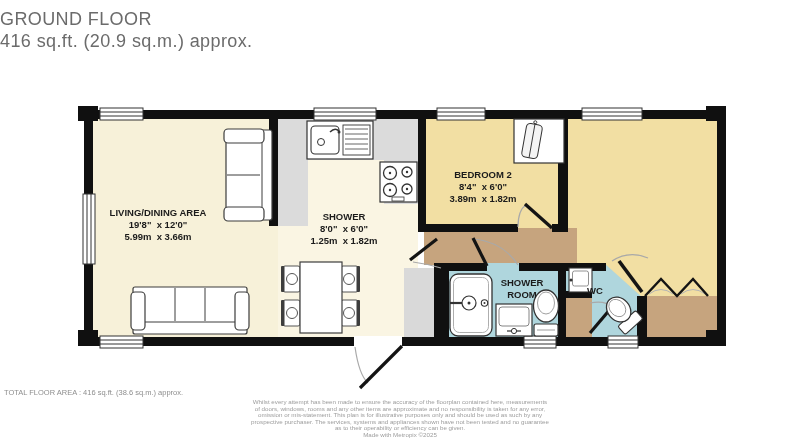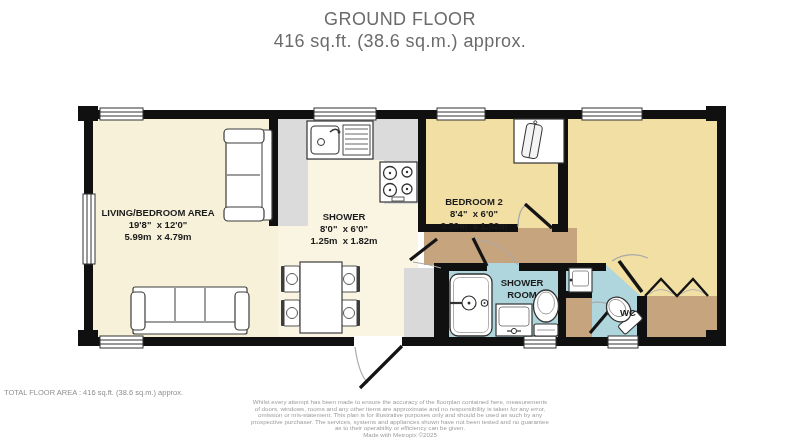--- a/index.html
+++ b/index.html
@@ -1,37 +1,37 @@
 <!DOCTYPE html>
 <html><head>
 <meta charset="utf-8">
 <style>
   html,body{margin:0;padding:0;background:#ffffff;}
   .page{position:relative;width:800px;height:440px;background:#fff;overflow:hidden;
         font-family:"Liberation Sans", sans-serif;}
   .plan-svg{position:absolute;left:0;top:0;}
-  .title{position:absolute;left:0;top:8px;width:800px;text-align:center;
+  .title{position:absolute;left:0;top:8px;width:800px;
          color:#6b6b6b;font-size:18px;line-height:22px;letter-spacing:.4px;}
   .room-label{position:absolute;text-align:center;color:#1b1b1b;
               font-weight:bold;font-size:9.5px;line-height:12px;pointer-events:none;z-index:5;}
   .room-label div{white-space:pre;}
   .room-label.wrap{white-space:normal;}
   .footer-total{position:absolute;left:4px;top:388px;width:800px;text-align:left;
                 color:#8e8e8e;font-size:7.5px;}
   .footer-disclaimer{position:absolute;left:0;top:399px;width:800px;text-align:center;
                      color:#9c9c9c;font-size:6.2px;line-height:6.6px;}
 </style>
 </head>
 <body>
 
 <div class="page">
 
   <div class="title">
     <div>GROUND FLOOR</div>
-    <div>416 sq.ft. (38.6 sq.m.) approx.</div>
+    <div>416 sq.ft. (20.9 sq.m.) approx.</div>
   </div>
 
   <svg class="plan-svg" width="800" height="440" viewBox="0 0 800 440">
 
     <g>
       <rect x="88" y="113" width="330" height="229" fill="#F7F1D9"></rect>
       <rect x="278" y="113" width="140" height="229" fill="#FAF5E3"></rect>
       <rect x="278" y="113" width="140" height="47" fill="#DBDBDB"></rect>
       <rect x="278" y="113" width="30" height="113" fill="#DBDBDB"></rect>
       <rect x="384" y="113" width="34" height="91" fill="#DBDBDB"></rect>
@@ -248,38 +248,38 @@
       </g>
       <g stroke="#333333" transform="rotate(-42 620 311)">
         <rect x="608" y="321" width="24" height="11" rx="2" stroke-width="1.1"></rect>
         <ellipse cx="620" cy="309" rx="11" ry="13.5" stroke-width="1.3"></ellipse>
         <ellipse cx="620" cy="307" rx="7.5" ry="9.5" fill="none" stroke="#888888" stroke-width="0.8"></ellipse>
       </g>
     </g>
   </svg>
 
   <div class="room-label" style="left:58px;top:207px;width:200px;">
-    <div>LIVING/BEDROOM AREA</div>
+    <div>LIVING/DINING AREA</div>
     <div>19'8"  x 12'0"</div>
-    <div>5.99m  x 4.79m</div>
+    <div>5.99m  x 3.66m</div>
   </div>
   <div class="room-label" style="left:244px;top:211px;width:200px;">
     <div>SHOWER</div>
     <div>8'0"  x 6'0"</div>
     <div>1.25m  x 1.82m</div>
   </div>
-  <div class="room-label" style="left:374px;top:169px;width:200px;margin-top:27px;">
+  <div class="room-label" style="left:383px;top:169px;width:200px;">
     <div>BEDROOM 2</div>
     <div>8'4"  x 6'0"</div>
     <div>3.89m  x 1.82m</div>
   </div>
   <div class="room-label wrap" style="left:490px;top:277px;width:64px;">
     <span>SHOWER ROOM</span>
   </div>
-  <div class="room-label" style="left:608px;top:285px;width:40px;margin-top:22px;">
+  <div class="room-label" style="left:575px;top:285px;width:40px;">
     <div>WC</div>
   </div>
 
   <div class="footer-total">TOTAL FLOOR AREA : 416 sq.ft. (38.6 sq.m.) approx.</div>
   <div class="footer-disclaimer">
     <div>Whilst every attempt has been made to ensure the accuracy of the floorplan contained here, measurements</div>
     <div>of doors, windows, rooms and any other items are approximate and no responsibility is taken for any error,</div>
     <div>omission or mis-statement. This plan is for illustrative purposes only and should be used as such by any</div>
     <div>prospective purchaser. The services, systems and appliances shown have not been tested and no guarantee</div>
     <div>as to their operability or efficiency can be given.</div>

